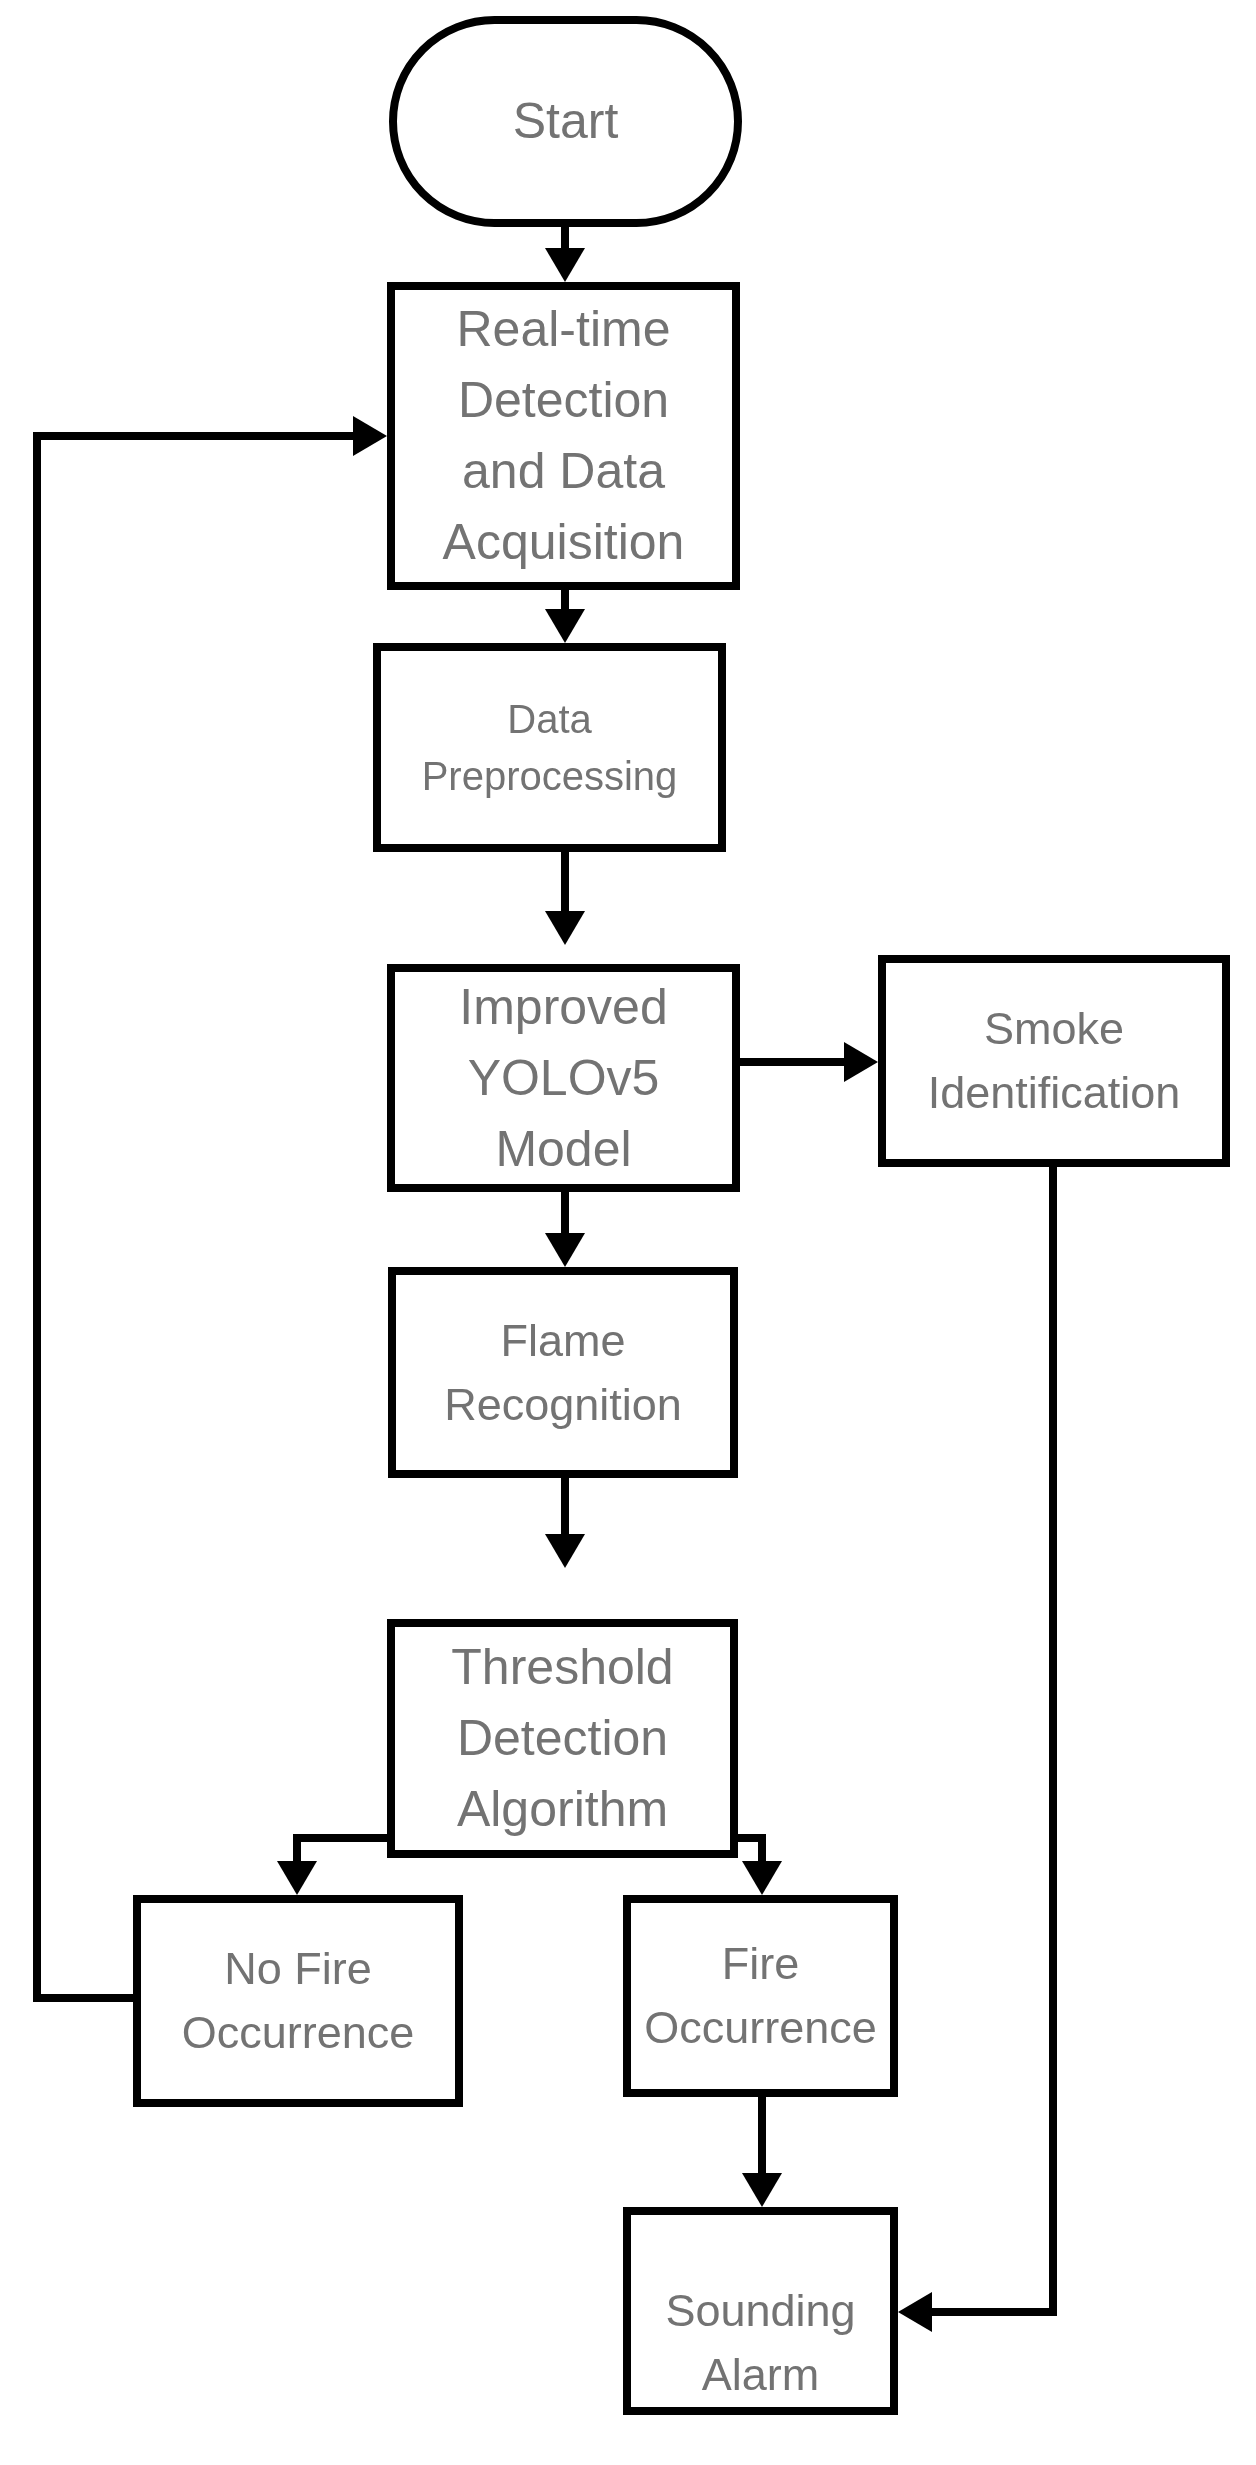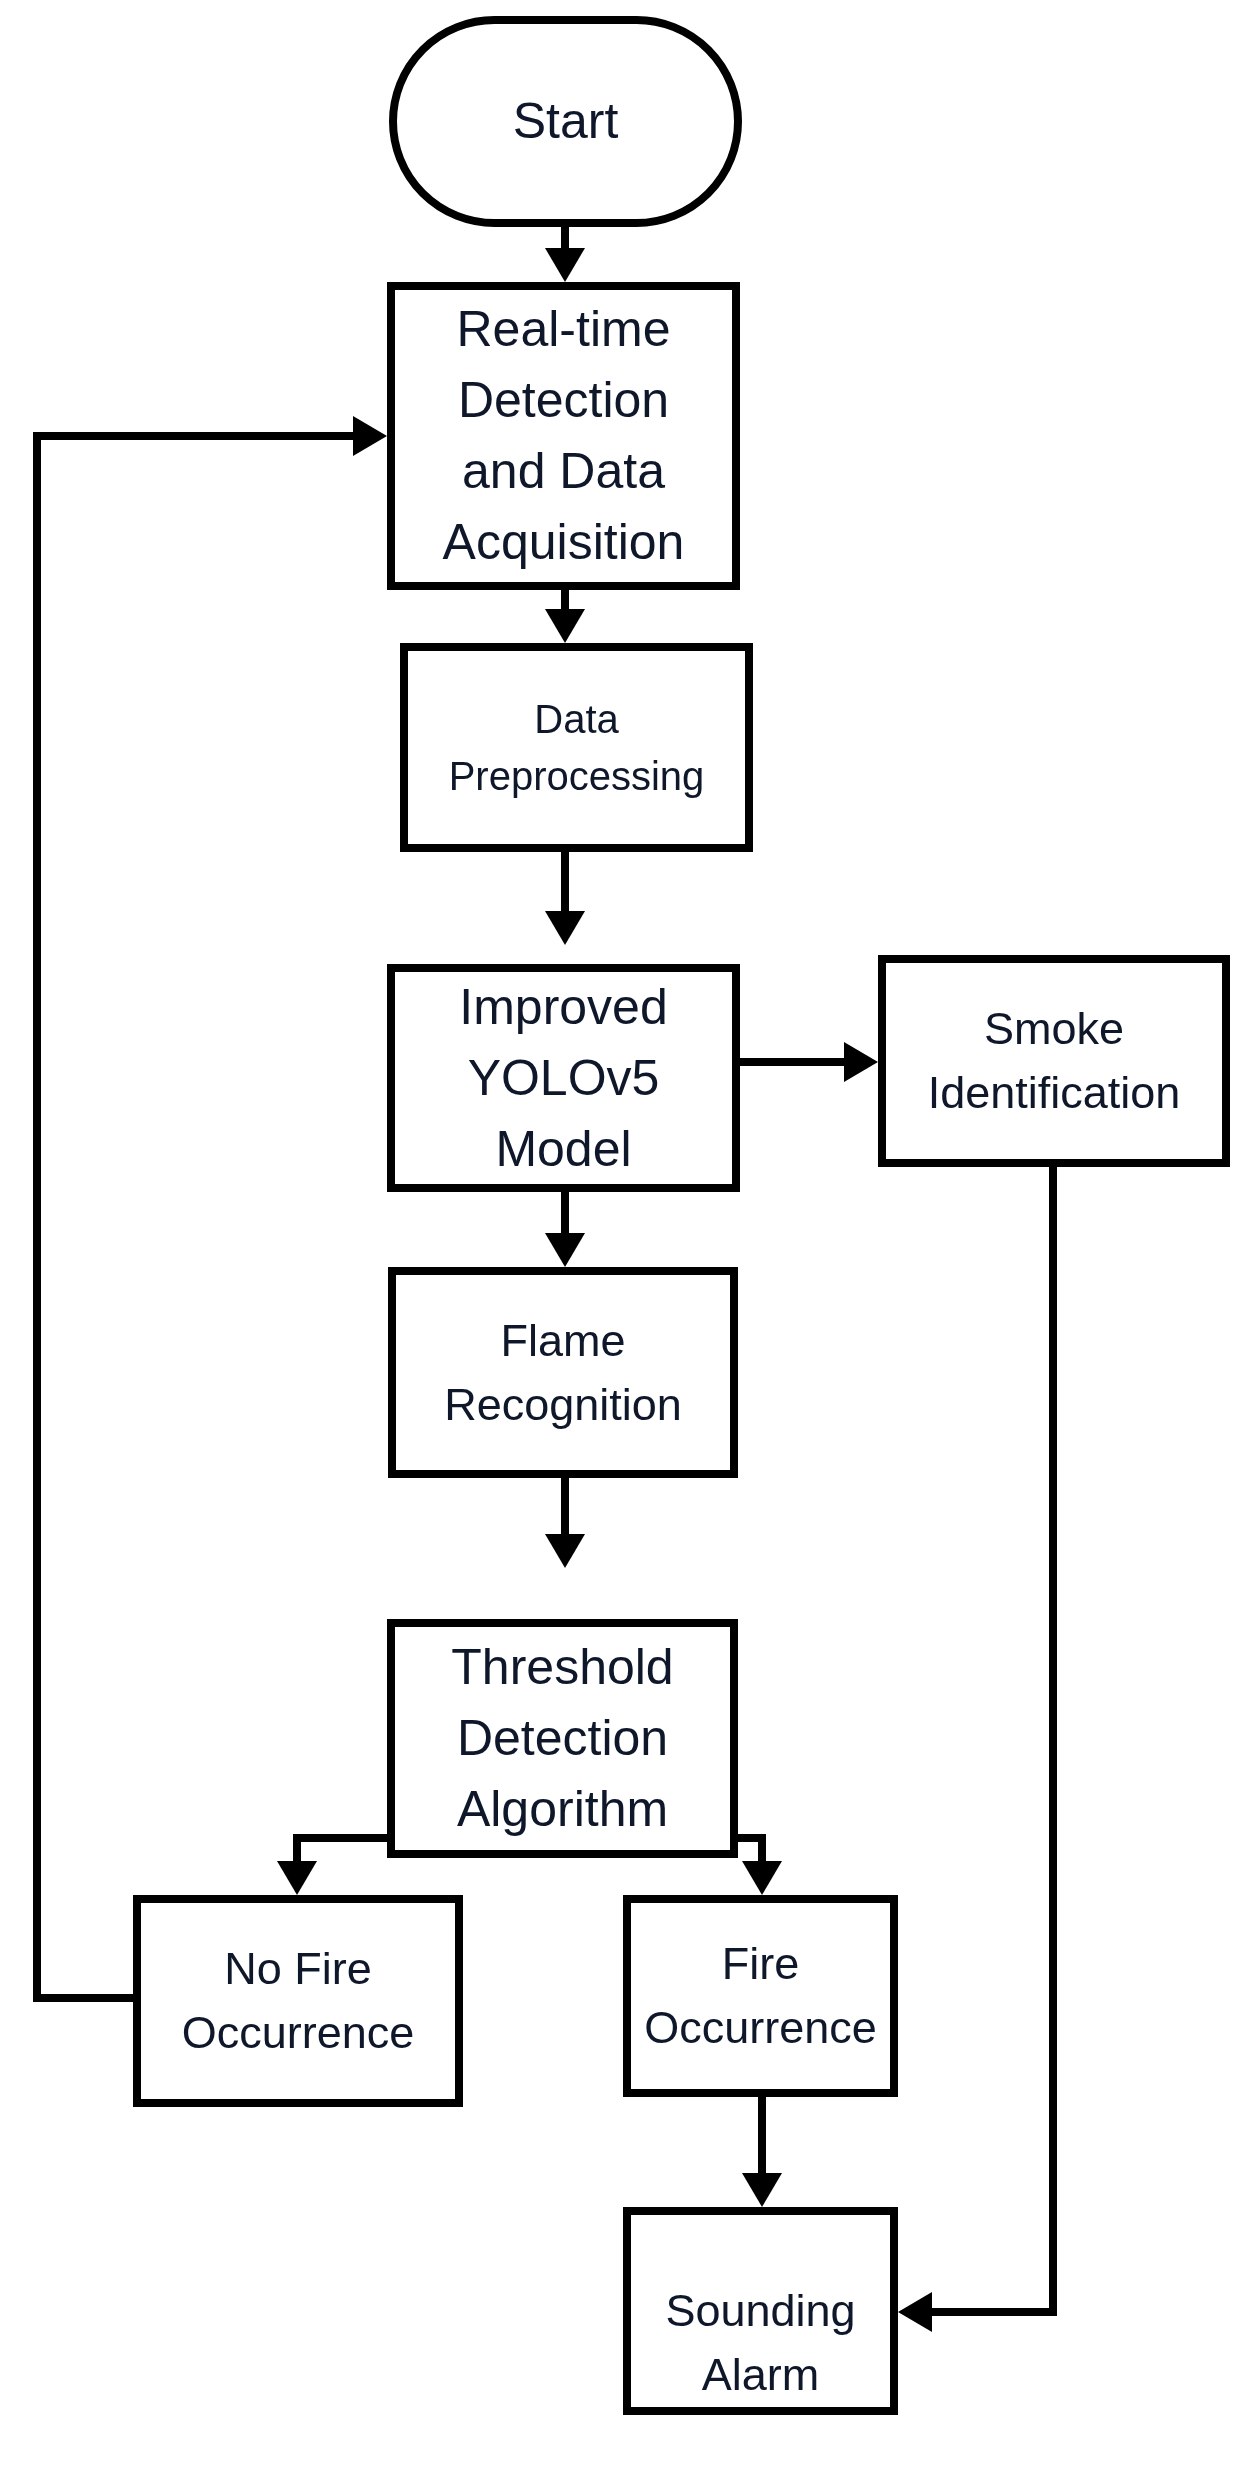--- a/index.html
+++ b/index.html
@@ -2,21 +2,21 @@
 <html><head>
 <meta charset="utf-8">
 <style>
   html, body { margin: 0; padding: 0; background: #ffffff; }
   .canvas {
     position: relative;
     width: 1008px;
     height: 2465px;
     background: #ffffff;
     font-family: "Liberation Sans", sans-serif;
-    color: #0f172a;
+    color: #737373;
   }
   .node {
     position: absolute;
     box-sizing: border-box;
     border: 8px solid #000000;
     background: #ffffff;
     display: flex;
     align-items: center;
     justify-content: center;
     text-align: center;
@@ -46,21 +46,21 @@
     <span class="label">Start</span>
   </div>
 
   <div class="node fs50" style="left:387px; top:282px; width:353px; height:308px;align-items:center;">
     <span class="label">Real-time
 Detection
 and Data
 Acquisition</span>
   </div>
 
-  <div class="node fs40" style="left:400px; top:643px; width:353px; height:209px;text-align:center;">
+  <div class="node fs40" style="left:373px; top:643px; width:353px; height:209px;text-align:center;">
     <span class="label">Data
 Preprocessing</span>
   </div>
 
   <div class="node fs50" style="left:387px; top:945px; width:353px; height:228px;margin-top:19px;">
     <span class="label">Improved
 YOLOv5
 Model</span>
   </div>
 

